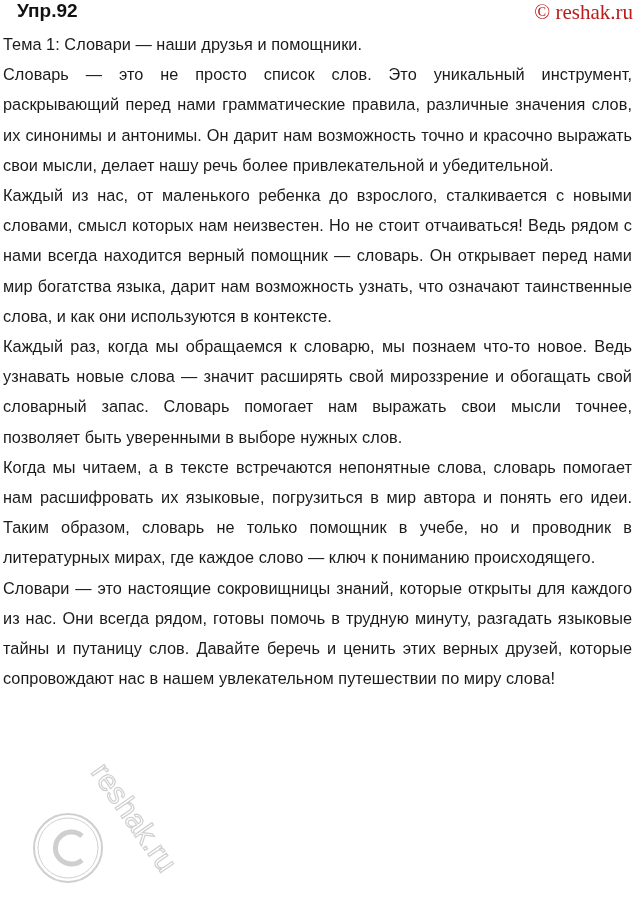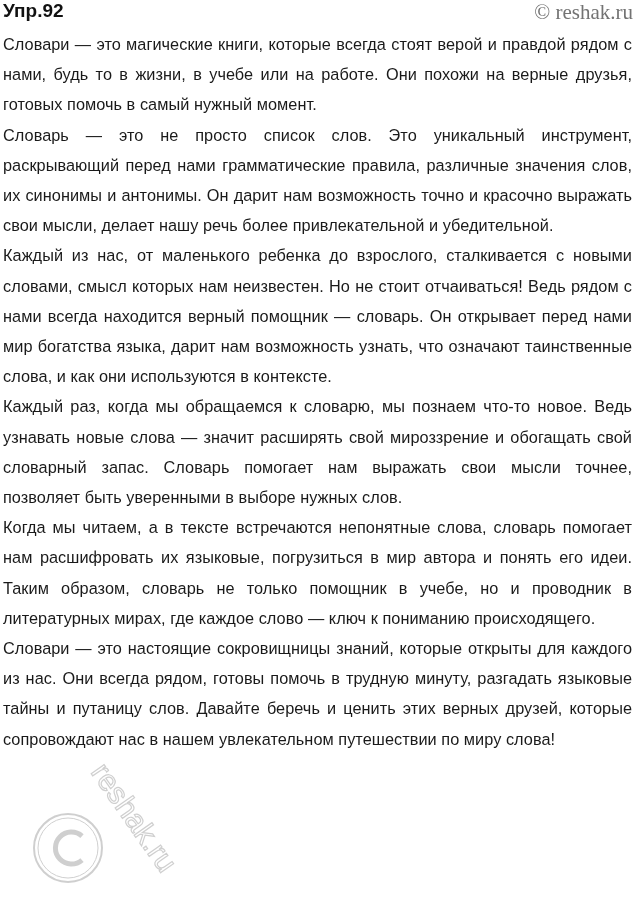--- a/index.html
+++ b/index.html
@@ -4,27 +4,27 @@
   <style>
     html, body { margin: 0; padding: 0; background: #ffffff; }
     body {
       width: 635px; height: 910px; overflow: hidden; position: relative;
       font-family: "DejaVu Sans", sans-serif; color: #1a1a1a;
     }
     .header {
       position: absolute; left: 0; top: 0; width: 635px; height: 30px;
     }
     .ex-title {
-      position: absolute; left: 3px; top: 0px;
+      position: absolute; left: 17px; top: 0px;
       font-family: "Liberation Sans", sans-serif; font-weight: bold; font-size: 19px;
       color: #111;
     }
     .copyright {
       position: absolute; right: 2px; top: 0px;
-      font-family: "Liberation Serif", serif; font-size: 21px; color: #737373;
+      font-family: "Liberation Serif", serif; font-size: 21px; color: #b91c1c;
     }
     .content {
       position: absolute; left: 3px; top: 29px; width: 629px;
       font-family: "Liberation Sans", sans-serif;
       font-size: 16.3px; line-height: 30.2px; letter-spacing: 0.05px;
     }
     .content p { margin: 0; text-align: justify; }
     .topic { text-align: left !important; }
     .watermark {
       position: absolute; left: 20px; top: 760px; width: 170px; height: 150px;
@@ -33,21 +33,21 @@
   </style>
 </head>
 <body>
 
 <div class="header">
   <div class="ex-title">Упр.92</div>
   <div class="copyright">© reshak.ru</div>
 </div>
 
 <div class="content">
-  <p>Словари — это магические книги, которые всегда стоят верой и правдой рядом с нами, будь то в жизни, в учебе или на работе. Они похожи на верные друзья, готовых помочь в самый нужный момент.</p>
+  <p class="topic">Тема 1: Словари — наши друзья и помощники.</p>
   <p>Словарь — это не просто список слов. Это уникальный инструмент, раскрывающий перед нами грамматические правила, различные значения слов, их синонимы и антонимы. Он дарит нам возможность точно и красочно выражать свои мысли, делает нашу речь более привлекательной и убедительной.</p>
   <p>Каждый из нас, от маленького ребенка до взрослого, сталкивается с новыми словами, смысл которых нам неизвестен. Но не стоит отчаиваться! Ведь рядом с нами всегда находится верный помощник — словарь. Он открывает перед нами мир богатства языка, дарит нам возможность узнать, что означают таинственные слова, и как они используются в контексте.</p>
   <p>Каждый раз, когда мы обращаемся к словарю, мы познаем что-то новое. Ведь узнавать новые слова — значит расширять свой мироззрение и обогащать свой словарный запас. Словарь помогает нам выражать свои мысли точнее, позволяет быть уверенными в выборе нужных слов.</p>
   <p>Когда мы читаем, а в тексте встречаются непонятные слова, словарь помогает нам расшифровать их языковые, погрузиться в мир автора и понять его идеи. Таким образом, словарь не только помощник в учебе, но и проводник в литературных мирах, где каждое слово — ключ к пониманию происходящего.</p>
   <p>Словари — это настоящие сокровищницы знаний, которые открыты для каждого из нас. Они всегда рядом, готовы помочь в трудную минуту, разгадать языковые тайны и путаницу слов. Давайте беречь и ценить этих верных друзей, которые сопровождают нас в нашем увлекательном путешествии по миру слова!</p>
 </div>
 
 <div class="watermark">
   <svg width="170" height="150" viewBox="0 0 170 150">
     <circle cx="48" cy="88" r="34" fill="none" stroke="#777" stroke-width="2"></circle>

